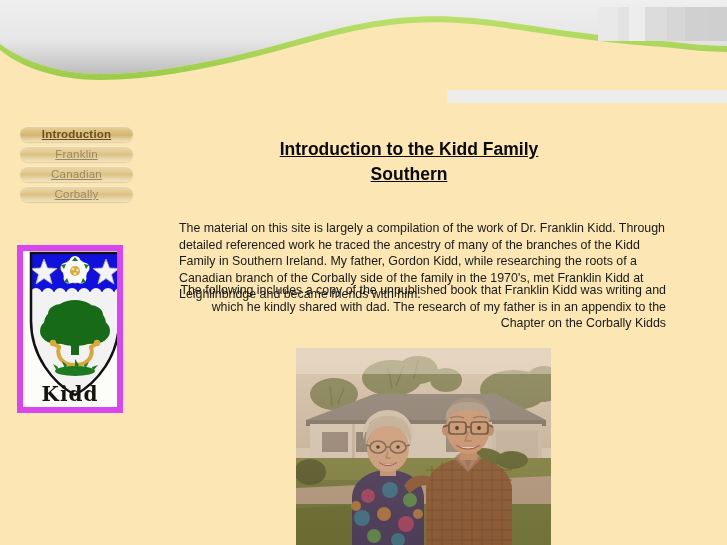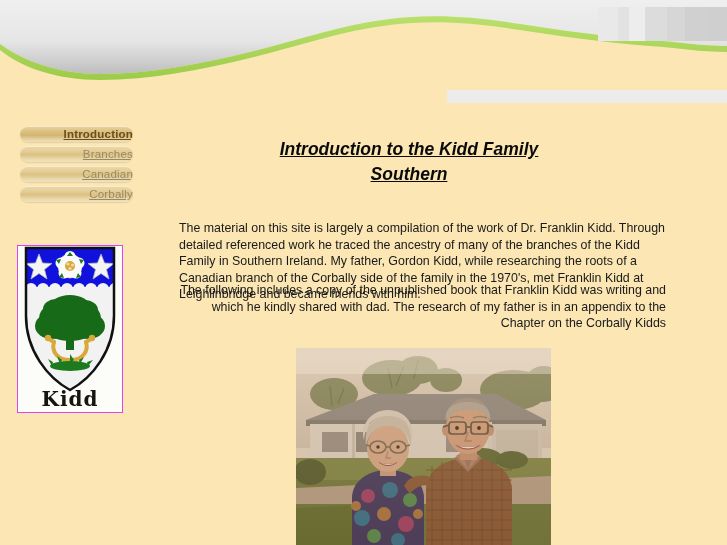--- a/index.html
+++ b/index.html
@@ -61,21 +61,21 @@
     top: 126px;
     width: 113px;
   }
   .nav-btn {
     position: relative;
     display: block;
     width: 113px;
     height: 16px;
     line-height: 16px;
     margin-bottom: 4px;
-    text-align: right;
+    text-align: center;
     border-radius: 9px;
     font-size: 11.5px;
     letter-spacing: 0.2px;
     color: #9a8a63;
     background: linear-gradient(to bottom,
         #ecd9a7 0%, #e6cf99 28%, #dcc183 55%, #e8d6a6 78%, #f0e3c2 100%);
     box-shadow: inset 0 1px 0 rgba(255,255,255,0.55),
                 0 1px 1px rgba(150,120,60,0.20);
     cursor: pointer;
     user-select: none;
@@ -90,21 +90,21 @@
   }
 
   
   #crest {
     position: absolute;
     left: 17px;
     top: 245px;
     width: 106px;
     height: 168px;
     background: #fdfdfa;
-    border: 1px solid #d946ef;
+    border: 6px solid #d946ef;
     box-sizing: border-box;
     overflow: hidden;
   }
   #crest svg { display: block; }
   #crest-caption {
     position: absolute;
     left: 0;
     bottom: 2px;
     width: 100%;
     text-align: center;
@@ -120,21 +120,20 @@
   #page-title {
     position: absolute;
     left: 178px;
     top: 125px;
     width: 462px;
     text-align: center;
     font-size: 17.5px;
     font-weight: bold;
     color: #0a0a0a;
     line-height: 25px;
-    font-style: italic;
   }
   #page-title span {
     text-decoration: underline;
   }
 
   .body-para {
     position: absolute;
     left: 179px;
     width: 487px;
     font-size: 12.4px;
@@ -196,21 +195,21 @@
     <i style="width:18px;background:#d6d6d6"></i>
     <i style="width:21px;background:#d0d0d0"></i>
     <i style="width:21px;background:#cfcfcf"></i>
   </div>
 </div>
 
 <div id="header-bar"></div>
 
 <nav id="nav">
   <a class="nav-btn active" href="#">Introduction</a>
-  <a class="nav-btn" href="#">Branches</a>
+  <a class="nav-btn" href="#">Franklin</a>
   <a class="nav-btn" href="#">Canadian</a>
   <a class="nav-btn" href="#">Corbally</a>
 </nav>
 
 <div id="crest">
   <svg width="104" height="166" viewBox="0 0 104 166" xmlns="http://www.w3.org/2000/svg">
     <rect x="0" y="0" width="104" height="166" fill="#fcfcf8"></rect>
 
     <defs>
       <clipPath id="shieldClip">

